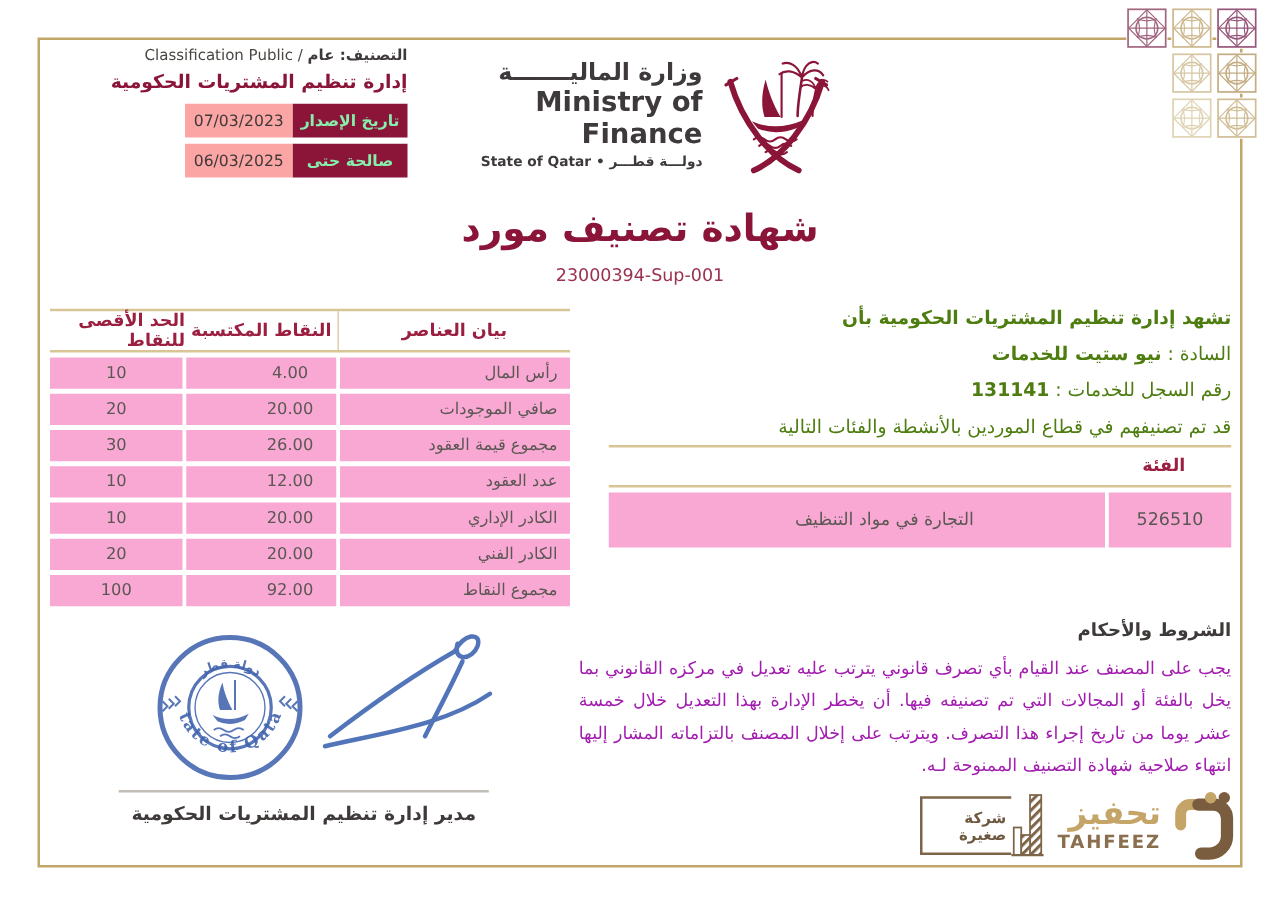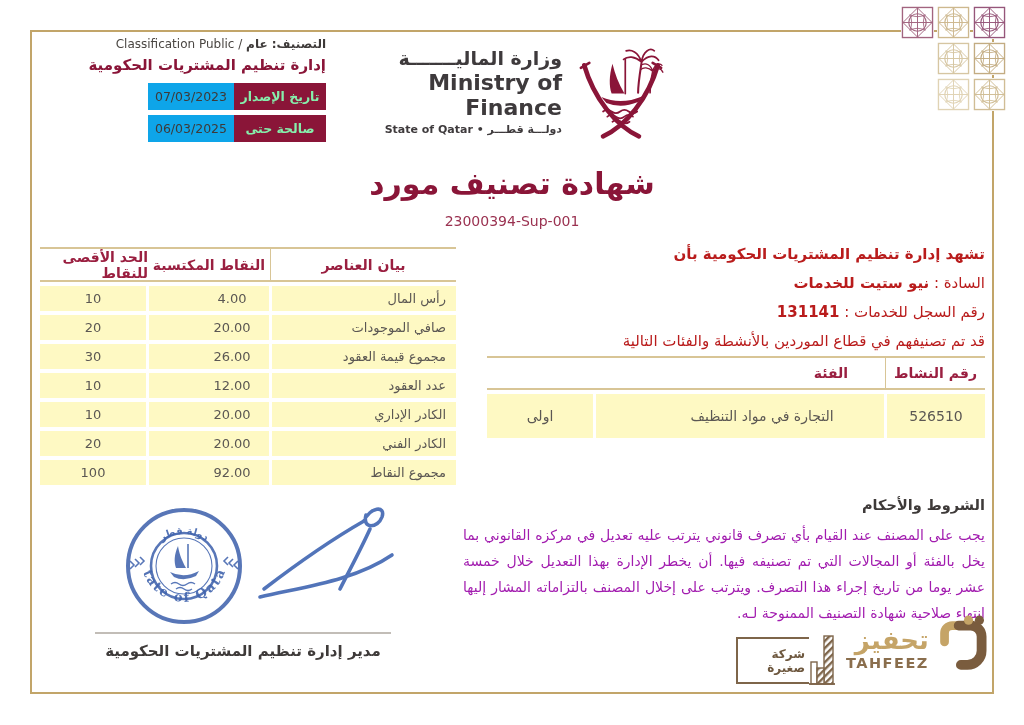--- a/index.html
+++ b/index.html
@@ -16,21 +16,21 @@
 
   
   .topleft { position:absolute; left:46px; top:37px; width:280px; direction:rtl; text-align:right; }
   .cls-line { font-size:12px; color:#3E3A39; margin-bottom:5px; }
   .cls-line .ar { font-weight:bold; }
   .cls-line .en { font-weight:normal; color:#4A4642; }
   .dept { color:#8A1538; font-weight:bold; font-size:15px; margin-bottom:9px; }
   .inforow { display:flex; height:27px; margin-bottom:5px; width:178px; }
   .inforow .lbl { width:92px; background:#8A1538; color:#86efac; font-size:12.5px; font-weight:bold;
                   display:flex; align-items:center; justify-content:center; }
-  .inforow .val { width:86px; background:#0ea5e9; color:#3E3A39; font-size:12.5px;
+  .inforow .val { width:86px; background:#fca5a5; color:#3E3A39; font-size:12.5px;
                   display:flex; align-items:center; justify-content:center; direction:ltr; }
 
   
   .logo { position:absolute; left:368px; top:38px; width:300px; height:106px;
           direction:rtl; display:flex; align-items:center; }
   .logo .mark { flex:0 0 auto; }
   .logo .words { margin-left:0; margin-right:12px; text-align:left; direction:rtl; text-align:right; color:#3E3A3C; }
   .moq-ar { font-size:19px; font-weight:bold; letter-spacing:0; }
   .moq-en { font-size:22px; font-weight:bold; margin-top:1px; direction:ltr; }
   .moq-sub { font-size:11px; font-weight:bold; margin-top:3px; }
@@ -42,34 +42,34 @@
              color:#9A3150; font-size:14px; }
 
   
   .thead { display:flex; direction:rtl; align-items:stretch;
            border-top:2px solid #D8C596; border-bottom:2px solid #D8C596; background:#fff; }
   .thead .hc { display:flex; align-items:center; justify-content:center;
                color:#9A1F40; font-weight:bold; font-size:14px; }
   .thead .hc + .hc { border-left:0; }
   .thead .sep { border-left:1px solid #D8C596; }
   .trow { display:flex; direction:rtl; gap:3px; margin-top:4px; }
-  .trow .c { background:#fef9c3; color:#5B5753; font-size:13px;
+  .trow .c { background:#f9a8d4; color:#5B5753; font-size:13px;
              display:flex; align-items:center; justify-content:center; }
 
   
   .points { position:absolute; left:40px; top:247px; width:416px; }
   .points .thead { height:35px; }
   .points .h1 { width:186px; } .points .h2 { width:122px; } .points .h3 { width:108px; }
   .points .trow { height:25px; }
   .points .c1 { width:184px; justify-content:flex-start; padding-right:10px; }
   .points .c2 { width:120px;padding-left:46px; } .points .c3 { width:106px; }
 
   
   .attest { position:absolute; left:487px; top:240px; width:498px; direction:rtl;
-            text-align:right; color:#b91c1c; }
+            text-align:right; color:#4d7c0f; }
   .attest p { font-size:15px; line-height:29px; }
   .attest .b { font-weight:bold; }
 
   
   .acts { position:absolute; left:487px; top:356px; width:498px; }
   .acts .thead { height:34px; }
   .acts .h1 { width:100px; } .acts .h2 { flex:1; } .acts .h3 { width:108px; }
   .acts .trow { height:44px; }
   .acts .c { font-size:14px; }
   .acts .c1 { width:98px; } .acts .c2 { flex:1;padding-left:44px; } .acts .c3 { width:106px; }
@@ -87,22 +87,22 @@
                font-weight:bold; font-size:15px; color:#3E3A39; direction:rtl; }
 
   
   .sbadge { position:absolute; left:736px; top:637px; width:97px; height:47px;
             border:2.5px solid #7E654A; }
   .sbadge .txt { position:absolute; right:26px; top:0; bottom:0; left:4px;
                  display:flex; align-items:center; justify-content:center;
                  font-size:12px; font-weight:bold; color:#6E583F; direction:rtl; }
   .sbadge .bicon { position:absolute; right:-4px; top:-5px; background:#fff; }
 
-  .tahfeez { position:absolute; left:846px; top:607px; width:142px; height:64px;
-             direction:rtl; display:flex; align-items:flex-end; }
+  .tahfeez { position:absolute; left:846px; top:628px; width:142px; height:64px;
+             direction:rtl; display:flex; align-items:center; }
   .tahfeez .ttxt { margin-right:9px; text-align:right; }
   .t-ar { font-size:26px; font-weight:bold; color:#C5A467; line-height:1.05; }
   .t-en { font-size:14.5px; font-weight:bold; color:#8A6E4D; letter-spacing:1.5px; margin-top:1px; }
 </style>
 </head>
 <body>
 
 <div class="page">
 
   <div class="frame"></div>
@@ -241,27 +241,25 @@
 
   <div class="attest">
     <p class="b">تشهد إدارة تنظيم المشتريات الحكومية بأن</p>
     <p><span>السادة : </span><span class="b">نيو ستيت للخدمات</span></p>
     <p><span>رقم السجل للخدمات : </span><span class="b">131141</span></p>
     <p>قد تم تصنيفهم في قطاع الموردين بالأنشطة والفئات التالية</p>
   </div>
 
   <div class="acts">
     <div class="thead">
-      <div class="hc h1 sep">رقم النشاط</div>
       <div class="hc h3">الفئة</div>
     </div>
     <div class="trow">
       <div class="c c1">526510</div>
       <div class="c c2">التجارة في مواد التنظيف</div>
-      <div class="c c3">اولى</div>
     </div>
   </div>
 
   <div class="terms">
     <h3>الشروط والأحكام</h3>
     <p>يجب على المصنف عند القيام بأي تصرف قانوني يترتب عليه تعديل في مركزه القانوني بما يخل بالفئة أو المجالات التي تم تصنيفه فيها. أن يخطر الإدارة بهذا التعديل خلال خمسة عشر يوما من تاريخ إجراء هذا التصرف. ويترتب على إخلال المصنف بالتزاماته المشار إليها انتهاء صلاحية شهادة التصنيف الممنوحة لـه.</p>
   </div>
 
   <svg class="stamp" width="138" height="127" viewBox="0 0 138 127">
     <g stroke="#4164AE" fill="none" opacity="0.88">

